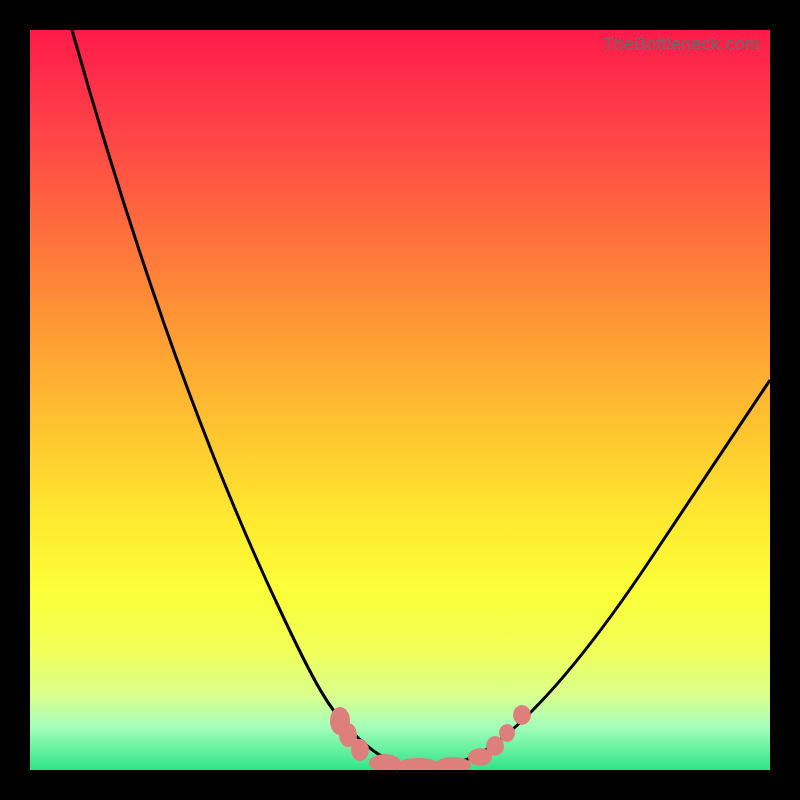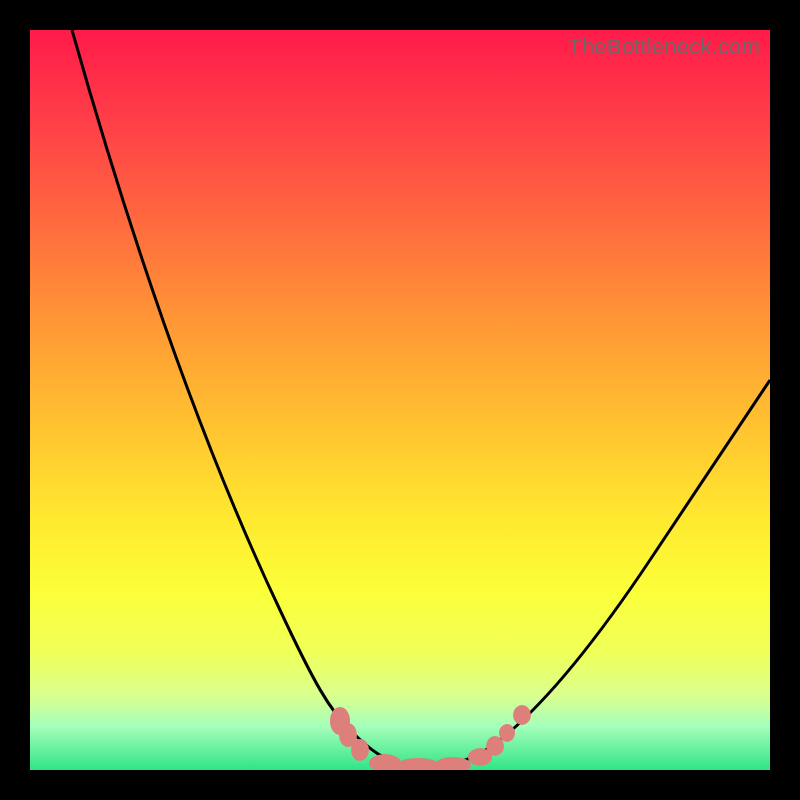--- a/index.html
+++ b/index.html
@@ -38,21 +38,21 @@
       #d9ff8e 90%,
       #a7ffbb 94%,
       #30e487 100%
     );
   }
   .watermark {
     position: absolute;
     top: 4px;
     right: 10px;
     color: #6a6a6a;
-    font-size: 22px;
+    font-size: 18px;
     font-weight: 500;
     letter-spacing: 0.2px;
     user-select: none;
   }
   svg.curve {
     position: absolute;
     left: 0;
     top: 0;
     width: 740px;
     height: 740px;

